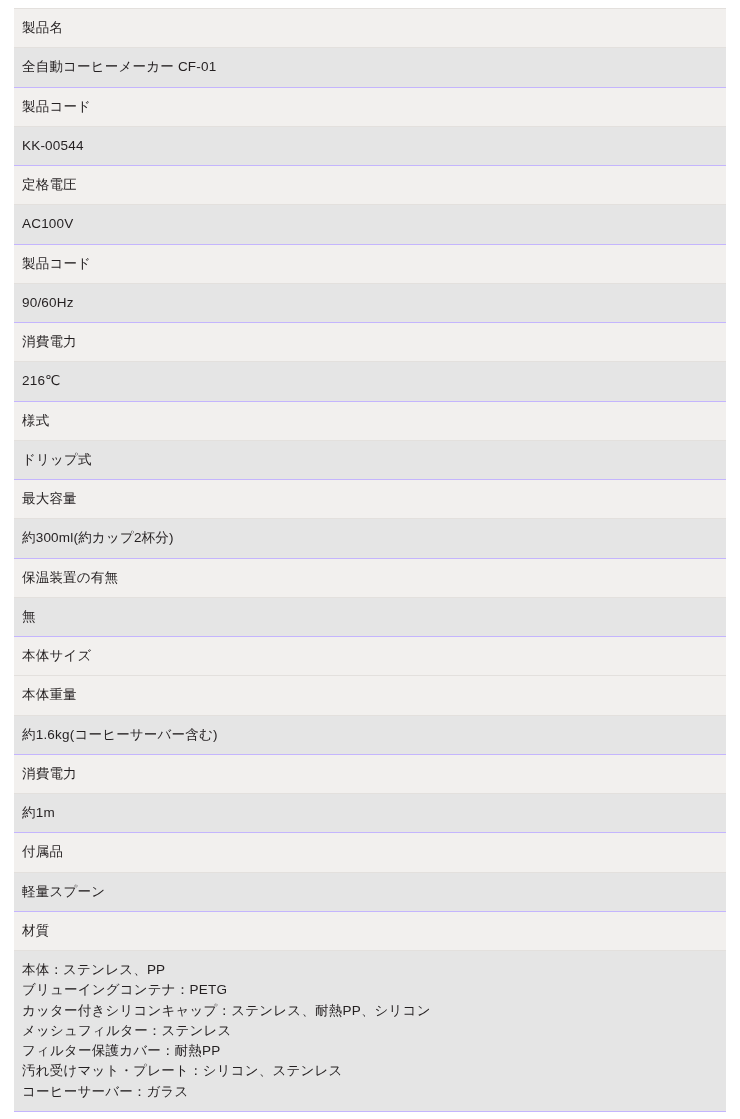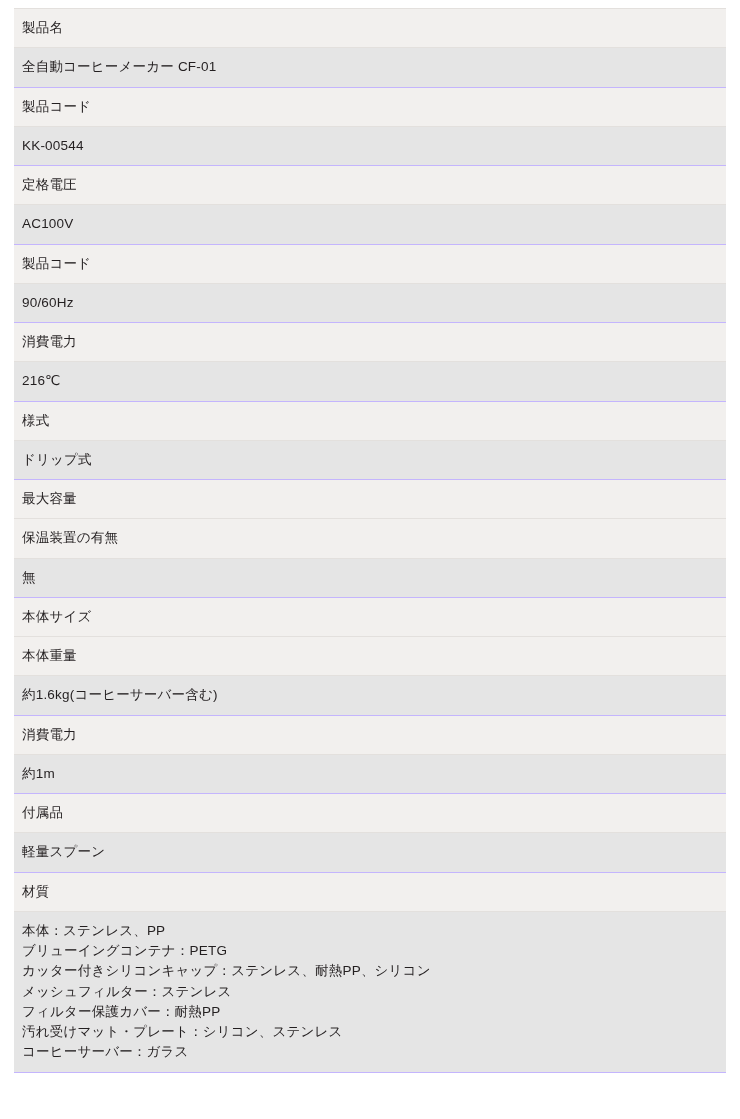--- a/index.html
+++ b/index.html
@@ -101,20 +101,23 @@
       <tr class="label-row">
         <td>様式</td>
       </tr>
       <tr class="value-row">
         <td>ドリップ式</td>
       </tr>
 
       <tr class="label-row">
         <td>最大容量</td>
       </tr>
+      <tr class="value-row">
+        <td>約300ml(約カップ2杯分)</td>
+      </tr>
 
       <tr class="label-row">
         <td>保温装置の有無</td>
       </tr>
       <tr class="value-row">
         <td>無</td>
       </tr>
 
       <tr class="label-row">
         <td>本体サイズ</td>

